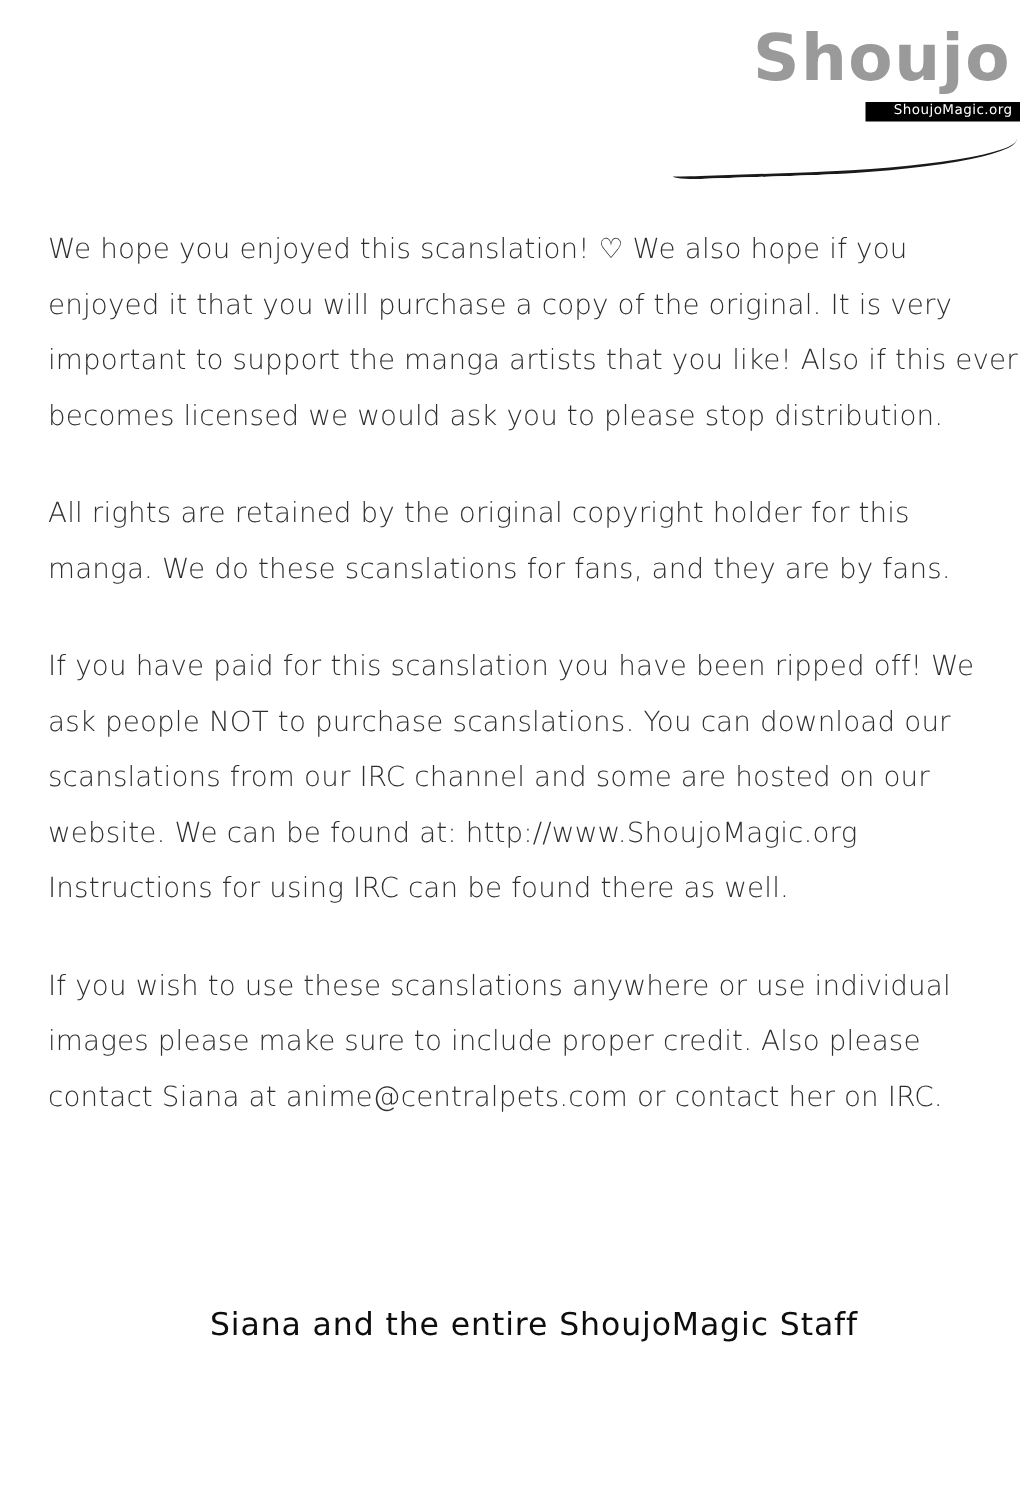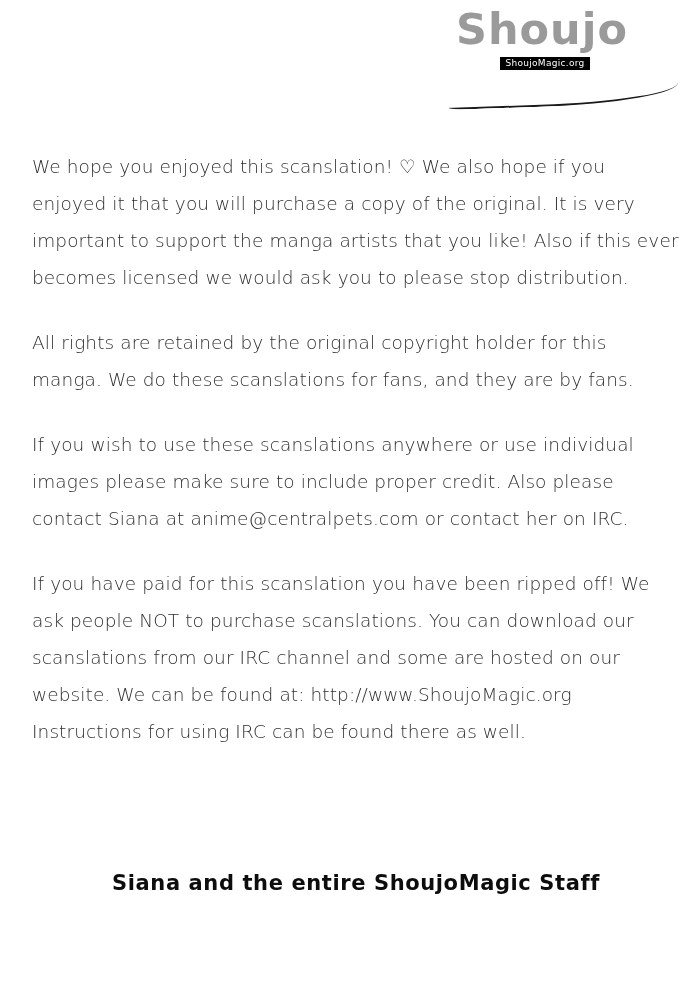--- a/index.html
+++ b/index.html
@@ -12,25 +12,25 @@
     height: 1007px;
     position: relative;
     font-family: "DejaVu Sans", sans-serif;
     color: #2b2b2b;
     overflow: hidden;
   }
 
   
   .logo-block {
     position: absolute;
-    top: 8px;
+    top: 18px;
     right: 10px;
     width: 270px;
     height: 110px;
-    text-align: center;
+    text-align: right;
   }
   .logo-shoujo {
     font-family: "DejaVu Sans", sans-serif;
     font-weight: bold;
     font-size: 43px;
     letter-spacing: 1px;
     color: #9a9a9a;
     line-height: 1;
     margin-right: 6px;
   }
@@ -56,21 +56,21 @@
     color: #222;
     line-height: 1;
   }
   .logo-url {
     display: inline-block;
     background: #000000;
     color: #ffffff;
     font-size: 9px;
     font-family: "DejaVu Sans", sans-serif;
     letter-spacing: 0.3px;
-    padding: 1px 5px 2px 5px;
+    padding: 1px 5px 2px 19px;
     margin-top: 2px;
   }
   .logo-swoosh {
     position: absolute;
     right: 2px;
     top: 66px;
     width: 230px;
     height: 30px;
     border-bottom: 2px solid #1a1a1a;
     border-radius: 0 0 60% 8%;
@@ -101,34 +101,34 @@
     margin-top: 4px;
   }
 
   .signature {
     position: absolute;
     left: 0;
     top: 723px;
     width: 648px;
     text-align: center;
     font-family: "DejaVu Sans", sans-serif;
-    font-weight: bold;
+    font-weight: normal;
     font-size: 21px;
     letter-spacing: 0.6px;
     color: #0d0d0d;
   }
 </style>
 </head>
 <body>
 
 <div class="logo-block">
   <div class="logo-shoujo">Shoujo</div>
   <div class="logo-swoosh"></div>
   <div class="logo-url">ShoujoMagic.org</div>
 </div>
 
 <div class="doc">
   <p class="para">We hope you enjoyed this scanslation! ♡  We also hope if you enjoyed it that you will purchase a copy of the original. It is very important to support the manga artists that you like! Also if this ever becomes licensed we would ask you to please stop distribution.</p>
   <p class="para">All rights are retained by the original copyright holder for this manga. We do these scanslations for fans, and they are by fans.</p>
+  <p class="para">If you have paid for this scanslation you have been ripped off! We ask people NOT to purchase scanslations. You can download our scanslations from our IRC channel and some are hosted on our website. We can be found at: http://www.ShoujoMagic.org Instructions for using IRC can be found there as well.</p>
   <p class="para">If you wish to use these scanslations anywhere or use individual images please make sure to include proper credit. Also please contact Siana at anime@centralpets.com or contact her on IRC.</p>
-  <p class="para">If you have paid for this scanslation you have been ripped off! We ask people NOT to purchase scanslations. You can download our scanslations from our IRC channel and some are hosted on our website. We can be found at: http://www.ShoujoMagic.org Instructions for using IRC can be found there as well.</p>
   <div class="signature">Siana and the entire ShoujoMagic Staff</div>
 </div>
 
 </body></html>

